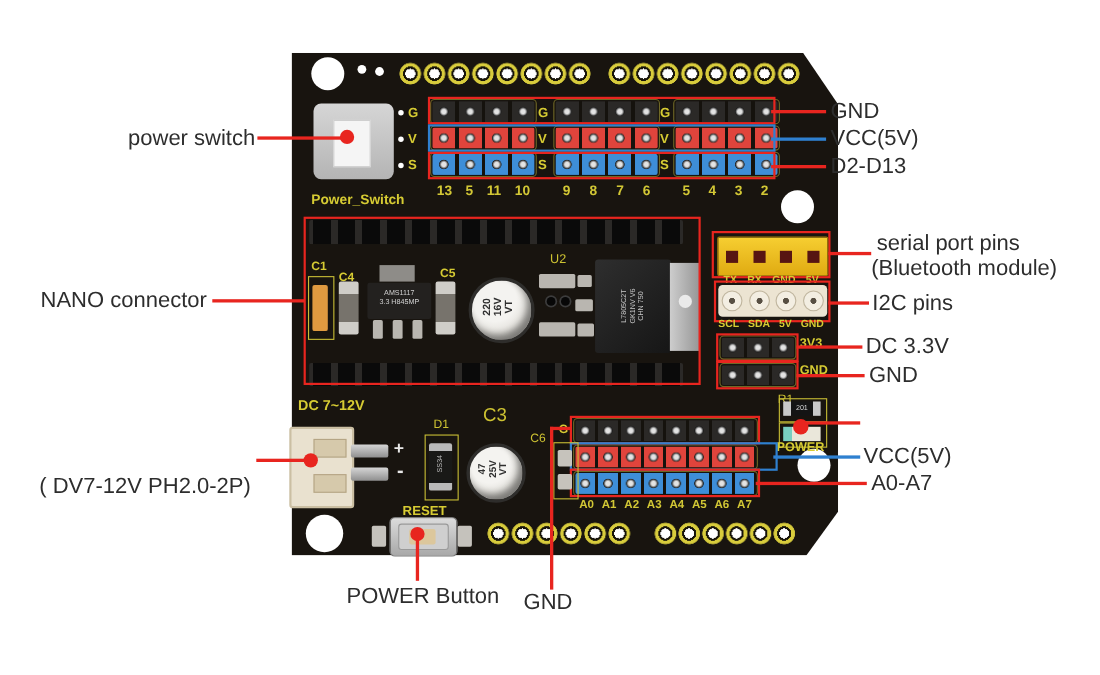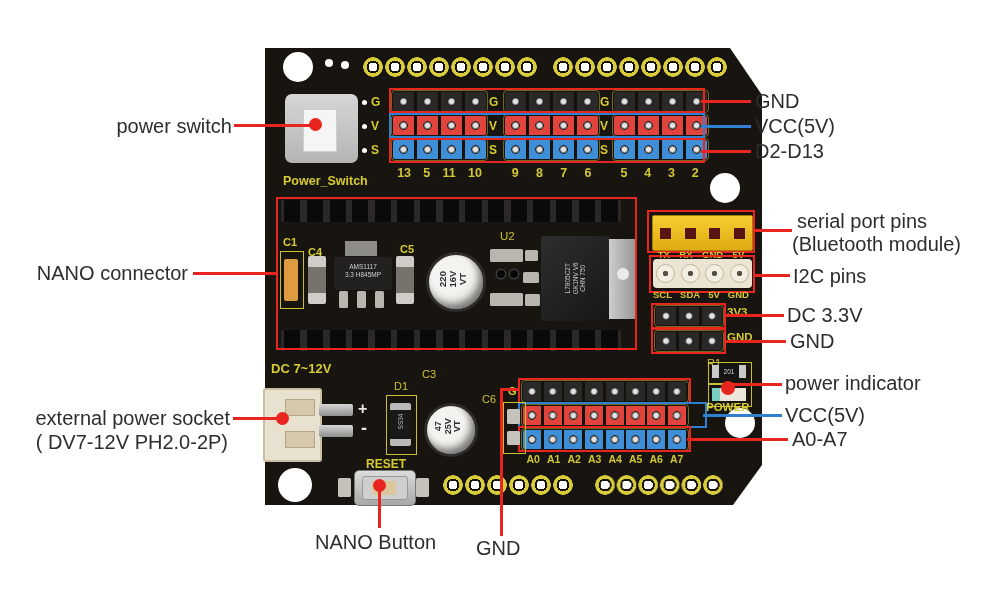--- a/index.html
+++ b/index.html
@@ -237,21 +237,21 @@
   <div class="silk" style="left:358px;top:400px;font-size:16px;color:#e8e8e8;">+</div>
   <div class="silk" style="left:361px;top:418px;font-size:18px;color:#e8e8e8;">-</div>
 
   <div class="silk" style="left:394px;top:380px;font-size:11px;font-weight:normal;color:#cdc232;">D1</div>
   <div class="comp-box" style="left:386px;top:395px;width:29px;height:58px;"></div>
   <div class="abs" style="left:390px;top:403px;width:21px;height:43px;border-radius:2px;background:linear-gradient(180deg,#b9b9b9 0 7px,#191917 7px 36px,#b9b9b9 36px);"></div>
   <div class="vtext" style="left:379px;top:418px;width:42px;font-size:6.5px;color:#bbbbbb;font-weight:normal;">
     <span>SS34</span>
   </div>
 
-  <div class="silk" style="left:422px;top:368px;font-size:11px;font-weight:normal;color:#cdc232;">C3</div>
+  <div class="silk" style="left:439px;top:368px;font-size:17px;font-weight:normal;color:#cdc232;">C3</div>
   <div class="cap" style="left:424px;top:403px;width:48px;height:48px;"></div>
   <div class="vtext" style="left:422px;top:412px;width:52px;font-size:9px;line-height:9.5px;color:#2f2f2f;">
     <span>47</span>
     <span>25V</span>
     <span>VT</span>
   </div>
 
   <div class="silk" style="left:482px;top:393px;font-size:11px;font-weight:normal;color:#cdc232;">C6</div>
   <div class="comp-box" style="left:503px;top:402px;width:21px;height:50px;"></div>
   <div class="pad" style="left:507px;top:409px;width:13px;height:15px;background:#c6c3bc;"></div>
@@ -264,28 +264,27 @@
   <div class="abs" style="left:362px;top:476px;width:44px;height:22px;border-radius:3px;border:1px solid #999999;background:#cfcfcf;"></div>
   <div class="abs" style="left:372px;top:481px;width:24px;height:14px;border-radius:2px;background:#dcc79c;"></div>
 
   <div class="lbl r" style="left:40px;top:115px;width:192px;">power switch</div>
   <div class="lineR" style="left:234px;top:124px;width:78px;"></div>
   <div class="cdot" style="left:309px;top:118px;"></div>
 
   <div class="lbl r" style="left:0px;top:262px;width:188px;">NANO connector</div>
   <div class="lineR" style="left:193px;top:272px;width:84px;"></div>
 
-  <div class="lbl r" style="left:0px;top:407px;width:230px;">external power socket</div>
   <div class="lbl r" style="left:0px;top:431px;width:228px;">( DV7-12V PH2.0-2P)</div>
   <div class="lineR" style="left:233px;top:417px;width:46px;"></div>
   <div class="cdot" style="left:276px;top:412px;"></div>
 
   <div class="cdot" style="left:373px;top:479px;"></div>
   <div class="vlineR" style="left:378px;top:491px;height:37px;"></div>
-  <div class="lbl" style="left:315px;top:531px;">NANO Button</div>
+  <div class="lbl" style="left:315px;top:531px;">POWER Button</div>
 
   <div class="lineR" style="left:500px;top:388px;width:20px;"></div>
   <div class="vlineR" style="left:500px;top:388px;height:148px;"></div>
   <div class="lbl" style="left:476px;top:537px;">GND</div>
 
   <div class="lineR" style="left:701px;top:100px;width:50px;"></div>
   <div class="lbl" style="left:755px;top:90px;">GND</div>
   <div class="lineB" style="left:701px;top:125px;width:50px;"></div>
   <div class="lbl" style="left:755px;top:115px;">VCC(5V)</div>
   <div class="lineR" style="left:701px;top:150px;width:50px;"></div>
@@ -297,20 +296,19 @@
   <div class="lineR" style="left:753px;top:274px;width:37px;"></div>
   <div class="lbl" style="left:793px;top:265px;">I2C pins</div>
 
   <div class="lineR" style="left:724px;top:314px;width:60px;"></div>
   <div class="lbl" style="left:787px;top:304px;">DC 3.3V</div>
   <div class="lineR" style="left:724px;top:340px;width:62px;"></div>
   <div class="lbl" style="left:790px;top:330px;">GND</div>
 
   <div class="cdot" style="left:721px;top:381px;width:14px;height:14px;"></div>
   <div class="lineR" style="left:733px;top:383px;width:49px;"></div>
-  <div class="lbl" style="left:785px;top:372px;">power indicator</div>
 
   <div class="lineB" style="left:703px;top:414px;width:79px;"></div>
   <div class="lbl" style="left:785px;top:404px;">VCC(5V)</div>
   <div class="lineR" style="left:687px;top:438px;width:101px;"></div>
   <div class="lbl" style="left:792px;top:428px;">A0-A7</div>
 
 </div>
 
 </body></html>

